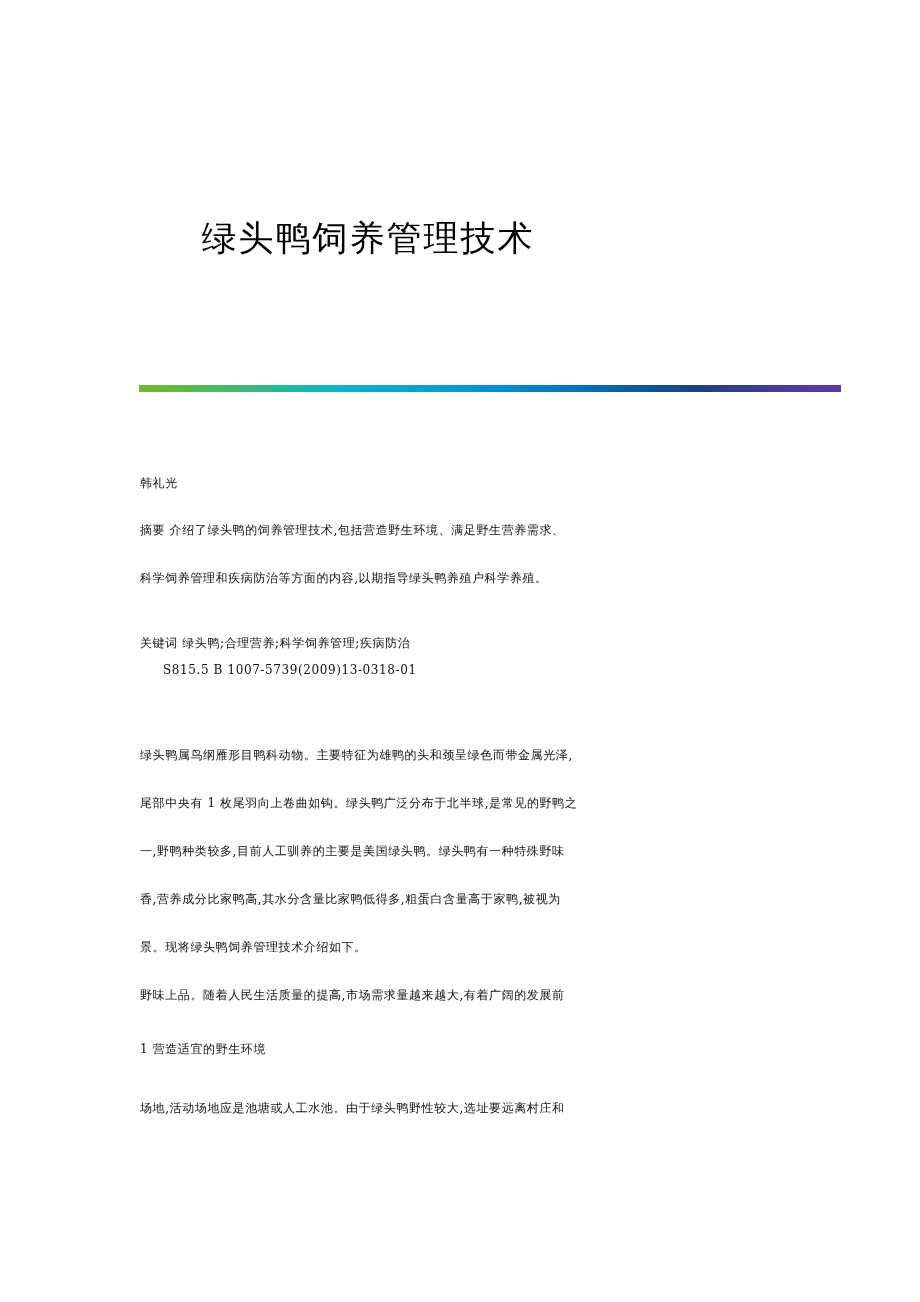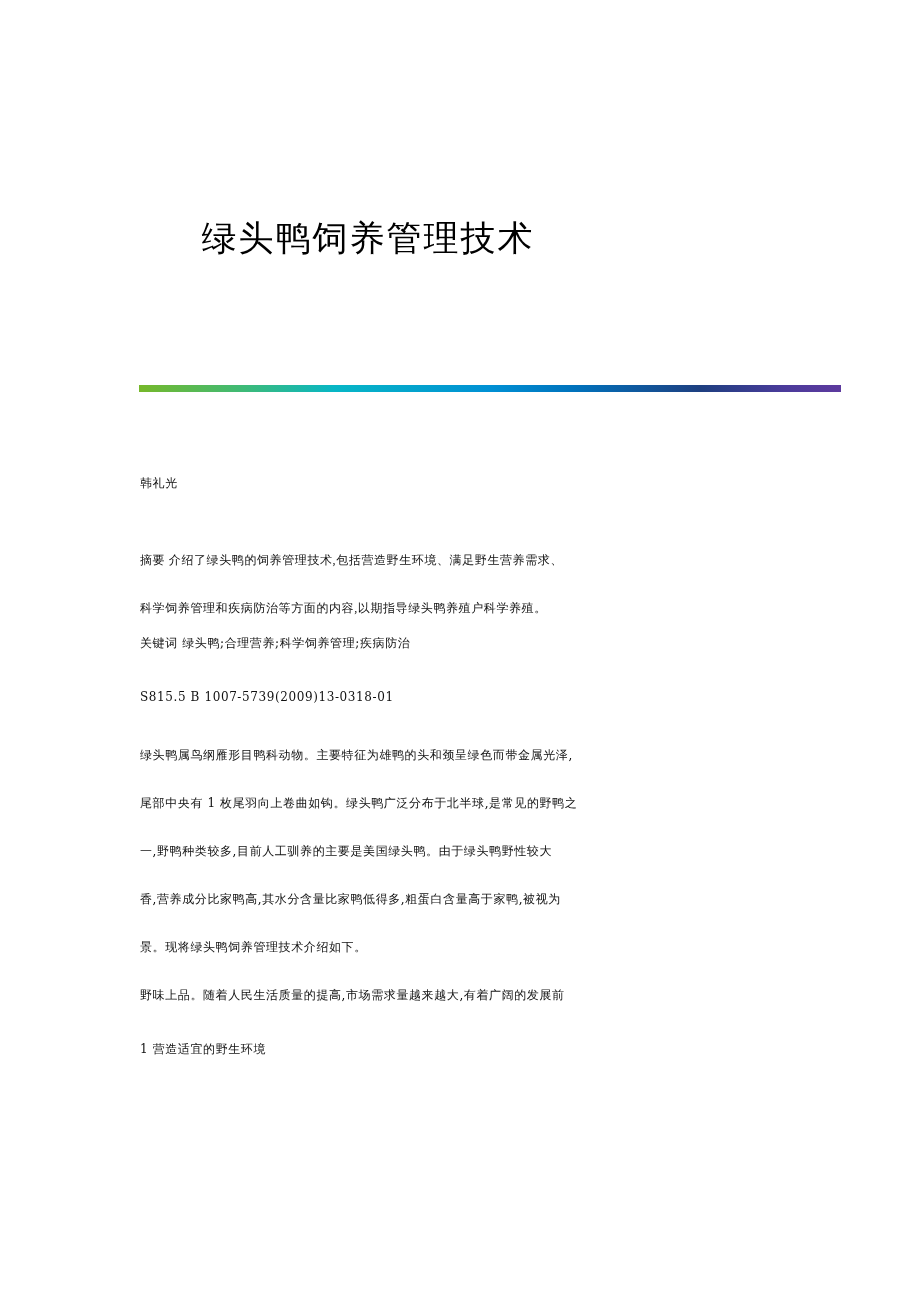--- a/index.html
+++ b/index.html
@@ -28,41 +28,42 @@
 <body>
 
 <div>
   <div class="title">绿头鸭饲养管理技术</div>
   <div class="rule"></div>
 
   <div class="p" style="top:459px;">
     <span class="line">韩礼光</span>
   </div>
 
-  <div class="p" style="top:536px;font-family:Liberation Serif, serif;">
+  <div class="p" style="top:506px;">
     <span class="line">摘要 介绍了绿头鸭的饲养管理技术,包括营造野生环境、满足野生营养需求、</span>
     <span class="line">科学饲养管理和疾病防治等方面的内容,以期指导绿头鸭养殖户科学养殖。</span>
   </div>
 
   <div class="p" style="top:619px;">
     <span class="line">关键词 绿头鸭;合理营养;科学饲养管理;疾病防治</span>
   </div>
 
-  <div class="p" style="top:673px;">
+  <div class="p" style="top:646px;margin-left:23px;">
     <span class="line">S815.5 B 1007-5739(2009)13-0318-01</span>
   </div>
 
   <div class="p" style="top:731px;">
     <span class="line">绿头鸭属鸟纲雁形目鸭科动物。主要特征为雄鸭的头和颈呈绿色而带金属光泽,</span>
     <span class="line">尾部中央有 1 枚尾羽向上卷曲如钩。绿头鸭广泛分布于北半球,是常见的野鸭之</span>
-    <span class="line">一,野鸭种类较多,目前人工驯养的主要是美国绿头鸭。由于绿头鸭野性较大</span>
+    <span class="line">一,野鸭种类较多,目前人工驯养的主要是美国绿头鸭。绿头鸭有一种特殊野味</span>
     <span class="line">香,营养成分比家鸭高,其水分含量比家鸭低得多,粗蛋白含量高于家鸭,被视为</span>
     <span class="line">景。现将绿头鸭饲养管理技术介绍如下。</span>
     <span class="line">野味上品。随着人民生活质量的提高,市场需求量越来越大,有着广阔的发展前</span>
   </div>
 
   <div class="p" style="top:1025px;">
     <span class="line">1 营造适宜的野生环境</span>
   </div>
 
   <div class="p" style="top:1084px;">
+    <span class="line">场地,活动场地应是池塘或人工水池。由于绿头鸭野性较大,选址要远离村庄和</span>
   </div>
 </div>
 
 </body></html>

